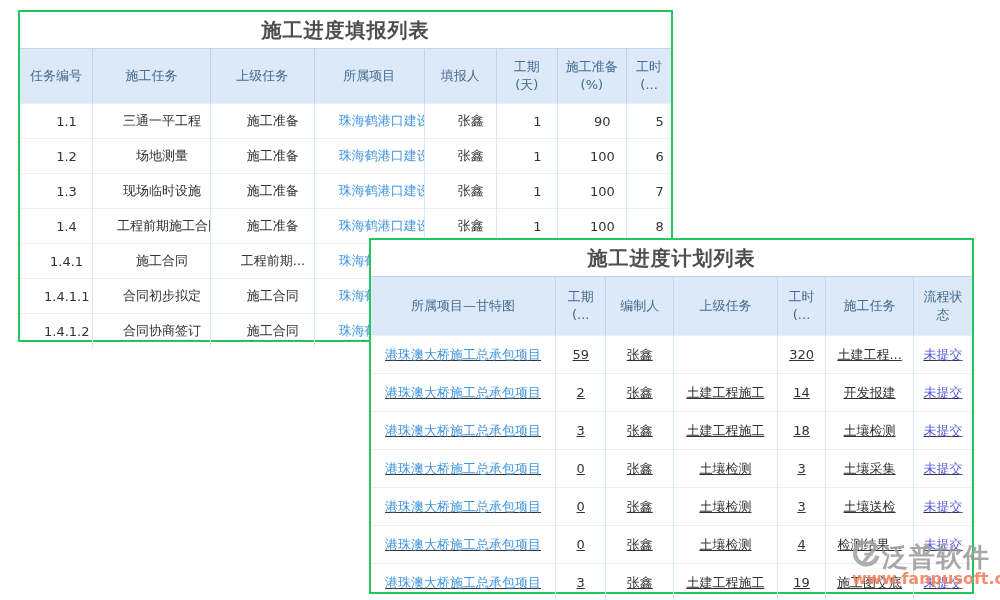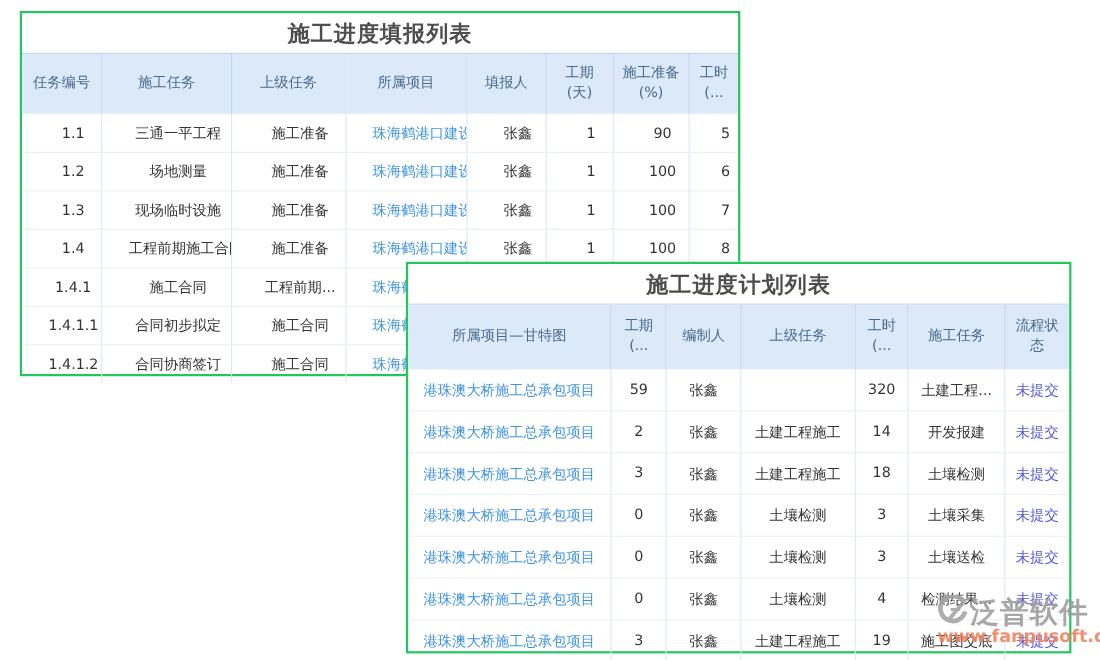--- a/index.html
+++ b/index.html
@@ -29,21 +29,21 @@
   th:first-child { border-left:none; }
   td {
     font-size:13px; color:#333333; text-align:center; vertical-align:middle;
     padding:0 3px; overflow:hidden; white-space:nowrap;
     border-left:1px solid #dce7f4; border-top:1px solid #e9eff7;
   }
   td:first-child { border-left:none; }
   #panel-report th { height:50px; }
   #panel-report td { height:34px;padding-left:24px; }
   #panel-plan th { height:54px; }
-  #panel-plan td { height:37px; }
+  #panel-plan td { height:37px;text-decoration:underline; }
   .cell-link   { color:#4195e1; cursor:pointer; }
   .cell-status { color:#5355d8; cursor:pointer; }
   #watermark {
     position:absolute; left:852px; top:541px; width:146px; z-index:3;
     opacity:0.88; text-align:left;
   }
   .wm-row { display:flex; align-items:center; }
   .wm-brand {
     font-size:26px; font-weight:bold; color:#9c9c9c;
     letter-spacing:1px; line-height:30px; white-space:nowrap;

